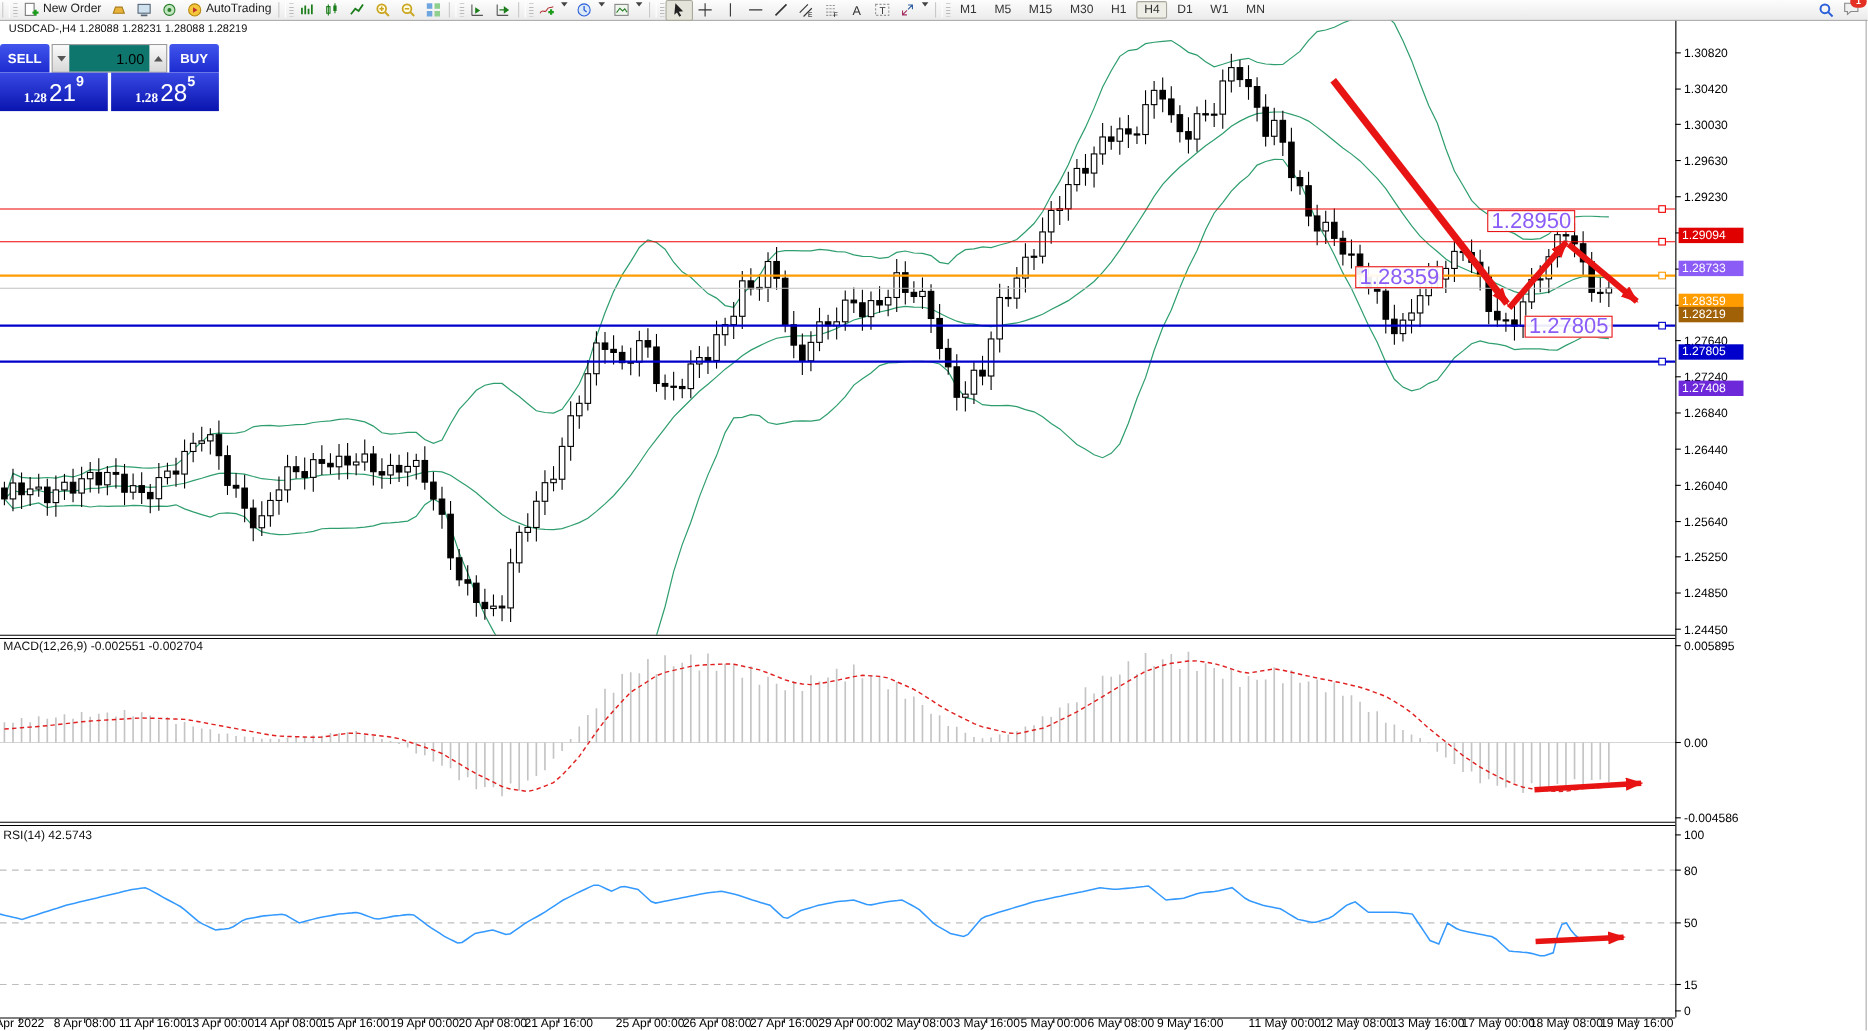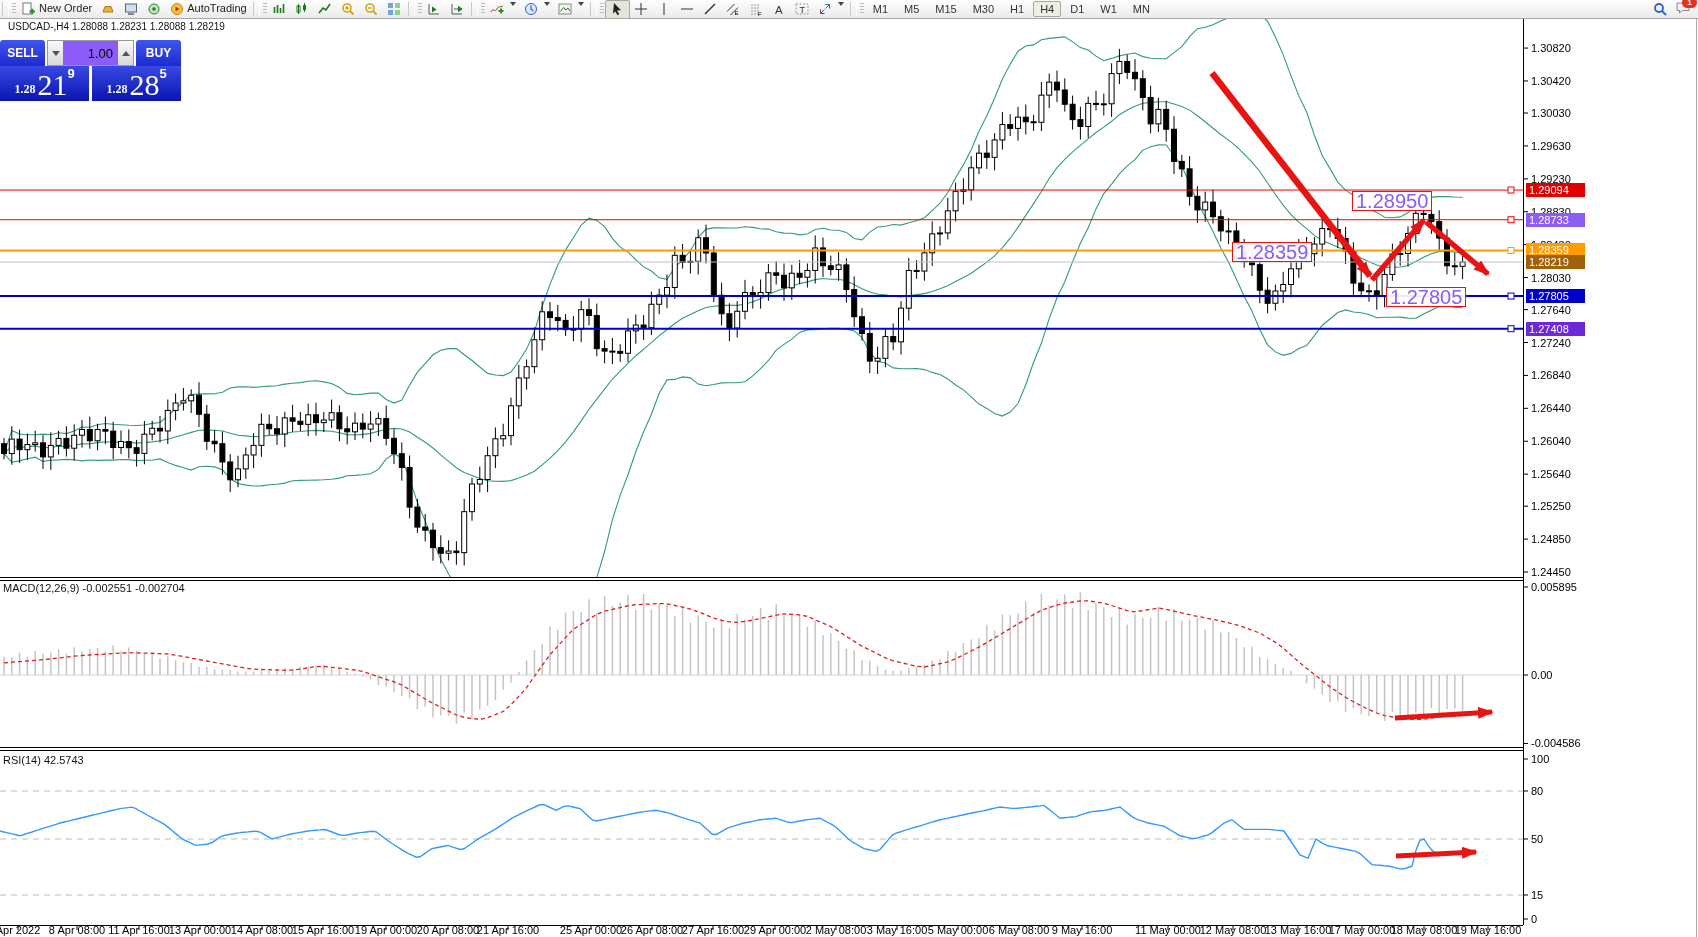--- a/index.html
+++ b/index.html
@@ -23,42 +23,42 @@
   .chatwrap{position:relative;}
   .badge{position:absolute;top:-4px;right:-7px;background:#e33022;color:#fff;border-radius:7px;
     min-width:11px;height:11px;font-size:8px;font-weight:bold;text-align:center;line-height:11px;padding:0 2px;}
   .active-tool{background:#e4e4da;border:1px solid #a8a89c;border-radius:2px;}
   
   #plot{position:absolute;left:0;top:0;}
   .ovl{position:absolute;z-index:10;}
   .chart-title{left:8px;top:21px;font-size:10px;font-weight:normal;color:#111;white-space:nowrap;}
   .ind-label{font-size:11px;color:#111;white-space:nowrap;}
   
-  .trade-panel{left:0;top:40px;width:181px;height:61px;z-index:12;font-weight:bold;}
+  .trade-panel{left:0;top:40px;width:199px;height:61px;z-index:12;font-weight:bold;}
   .tp-row1{display:flex;height:26px;}
   .tp-sell,.tp-buy{width:45px;background:linear-gradient(#4255ec,#1b2bd0);color:#fff;
     font-size:12px;display:flex;align-items:center;justify-content:center;border-radius:3px 3px 0 0;}
   .tp-vol{flex:1;display:flex;align-items:stretch;background:#d7d7d7;border:1px solid #9a9a9a;margin:0 2px;}
   .tp-spin{width:15px;background:linear-gradient(#fafafa,#d8d8d8);border:0;display:flex;align-items:center;justify-content:center;padding:0;}
   .tri-up{width:0;height:0;border-left:4px solid transparent;border-right:4px solid transparent;border-bottom:5px solid #555;}
   .tri-dn{width:0;height:0;border-left:4px solid transparent;border-right:4px solid transparent;border-top:5px solid #555;}
-  .tp-volval{flex:1;background:#8b5cf6;font-size:13px;font-weight:normal;color:#000;
+  .tp-volval{flex:1;background:#0f766e;font-size:13px;font-weight:normal;color:#000;
     display:flex;align-items:center;justify-content:flex-end;padding-right:5px;}
   .tp-row2{display:flex;height:35px;gap:3px;margin-top:0;}
   .tp-price{flex:1;background:linear-gradient(#3949e4,#0a14ae);color:#fff;display:flex;
     align-items:flex-end;justify-content:center;padding-bottom:2px;}
   .tp-small{font-size:12px;margin-right:2px;line-height:20px;font-family:Liberation Serif, serif;}
-  .tp-big{font-size:30px;line-height:28px;font-weight:normal;font-family:Liberation Serif, serif;}
+  .tp-big{font-size:22px;line-height:28px;font-weight:normal;}
   .tp-sup{font-size:13px;line-height:12px;align-self:flex-start;margin-top:2px;}
   
   .pricebox{position:absolute;z-index:11;border:1px solid #e81414;color:#8b5cf6;background:rgba(255,255,255,.92);
     font-size:20px;padding:0 3px;line-height:18px;white-space:nowrap;}
   
   .axbadge{position:absolute;left:1526px;width:56px;height:14px;color:#fff;font-size:11px;
-    line-height:14px;padding-left:3px;z-index:11;}
+    line-height:14px;padding-left:3px;z-index:11;margin-top:24px;}
 </style>
 </head>
 <body>
 
 <div class="app">
   <svg id="plot" width="1698" height="937">
       <defs>
         <clipPath id="clipMain">
           <rect x="0" y="18" width="1523" height="559"></rect>
         </clipPath>

